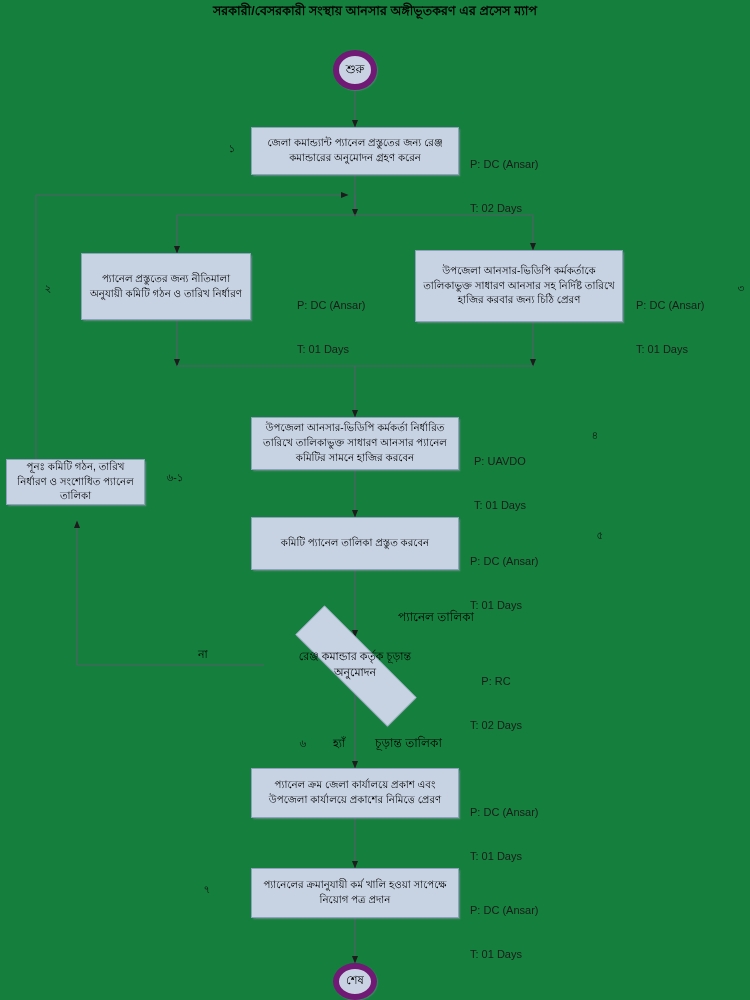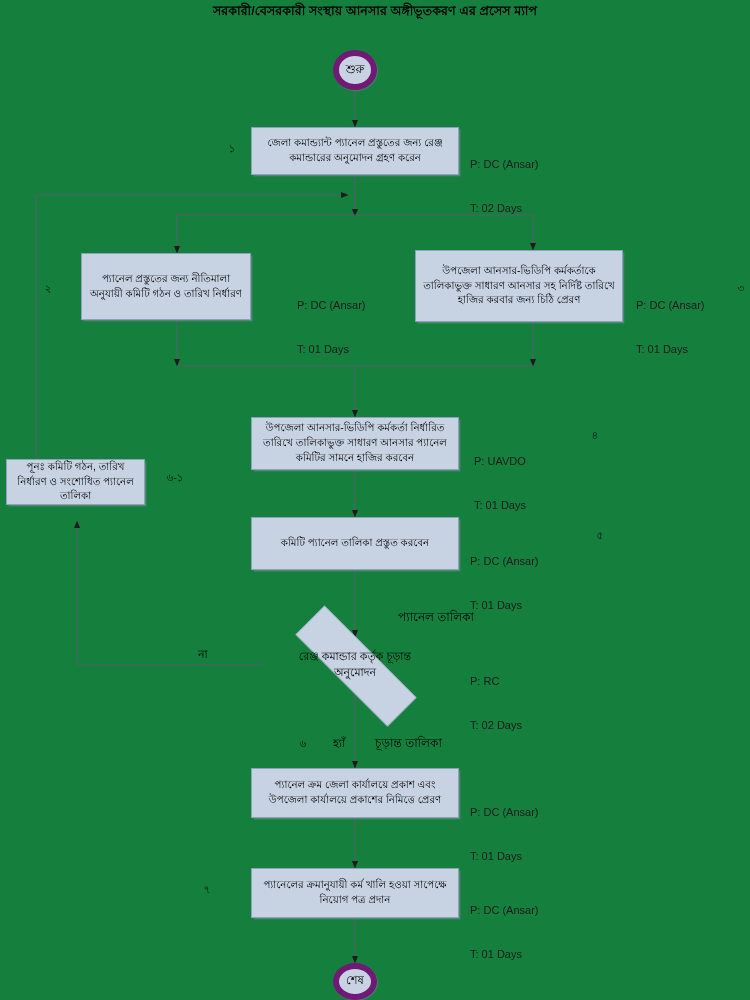--- a/index.html
+++ b/index.html
@@ -230,21 +230,21 @@
     <div>T: 01 Days</div>
   </div>
   <div class="step-num" style="left:590px; top:528px; width:20px;">৫</div>
 
   <div class="flow-label" style="left:398px; top:608px;">প্যানেল তালিকা</div>
 
   <div class="decision-wrap" style="left:264px; top:637px; width:182px; height:56px;">
     <div class="decision-shape"></div>
     <div class="decision-text">রেঞ্জ কমান্ডার কর্তৃক চূড়ান্ত অনুমোদন</div>
   </div>
-  <div class="meta" style="left:470px; top:645px;">
+  <div class="meta" style="left:470px; top:645px;text-align:center;">
     <div>P: RC</div>
     <div>T: 02 Days</div>
   </div>
   <div class="edge-label" style="left:198px; top:646px;">না</div>
   <div class="edge-label" style="left:333px; top:735px;">হ্যাঁ</div>
   <div class="step-num" style="left:293px; top:736px; width:20px;">৬</div>
   <div class="flow-label" style="left:375px; top:734px;">চূড়ান্ত তালিকা</div>
 
   <div class="node process" style="left:251px; top:768px; width:208px; height:50px;">
     <span>প্যানেল ক্রম জেলা কার্যালয়ে প্রকাশ এবং উপজেলা কার্যালয়ে প্রকাশের নিমিত্তে প্রেরণ</span>

